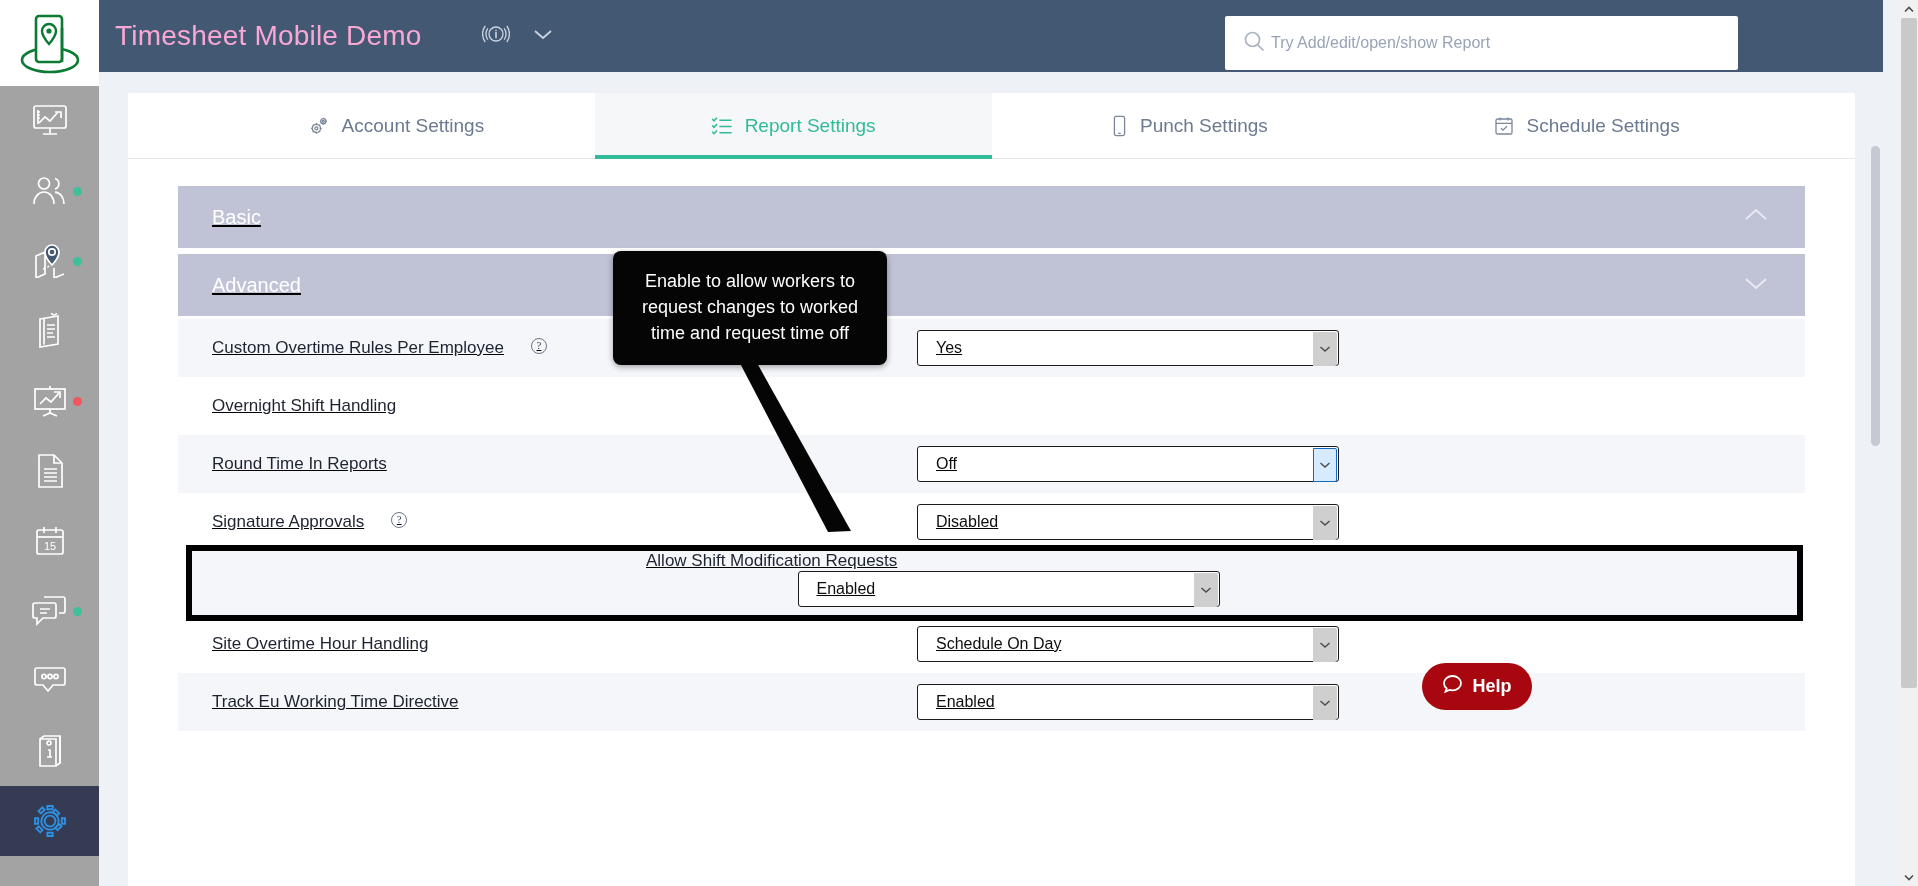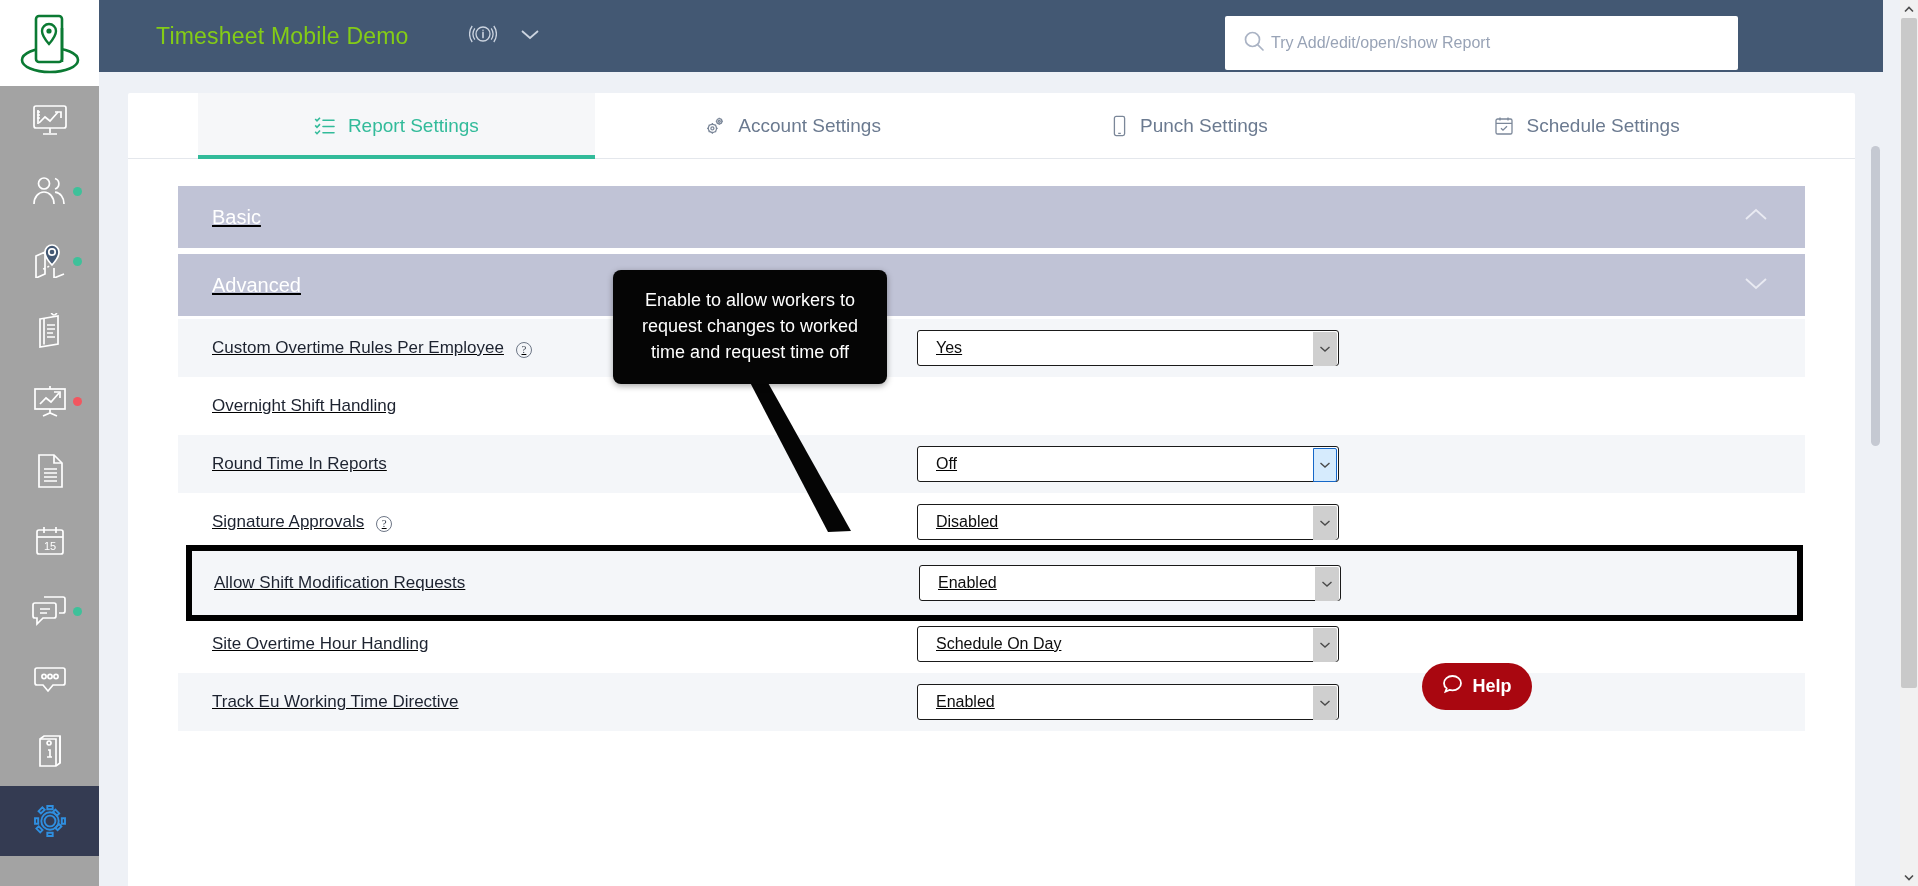--- a/index.html
+++ b/index.html
@@ -39,22 +39,22 @@
 
   
   #topbar {
     position: absolute; left: 99px; top: 0;
     width: 1784px; height: 72px;
     background: #435873;
     display: flex; align-items: center;
     z-index: 25;
   }
   #app-title {
-    color: #84cc16; font-size: 23px; font-weight: 500;
-    margin-left: 57px; letter-spacing: .2px;
+    color: #f9a8d4; font-size: 28px; font-weight: 500;
+    margin-left: 16px; letter-spacing: .2px;
   }
   #announce-icon { margin-left: 60px; cursor: pointer; }
   #topbar-chevron { margin-left: 22px; cursor: pointer; }
   #search-wrap {
     position: absolute; left: 1126px; top: 16px;
     width: 513px; height: 54px;
     background: #ffffff; border-radius: 2px;
     display: flex; align-items: center;
   }
   #search-input {
@@ -127,21 +127,21 @@
 
   .rows { background: #ffffff; }
   .row {
     display: flex; align-items: center;
     height: 58px; background: #ffffff;
     padding-left: 34px; padding-right: 34px;
   }
   .row.alt { background: #f4f6f9; }
   .row-label {
     font-size: 17px; color: #1d2330; width: 685px;
-    display: flex; align-items: flex-end; gap: 12px;
+    display: flex; align-items: flex-start; gap: 27px;
   }
   .help-mark {
     width: 16px; height: 16px; border-radius: 50%;
     border: 1.3px solid #6d7686; color: #3a414f;
     font-size: 11px; line-height: 13px; text-align: center;
     font-family: "Liberation Serif", serif; cursor: pointer;
     display: inline-block;
   }
   .select-wrap { position: relative; width: 422px; padding-left: 20px; }
   .sel {
@@ -162,32 +162,32 @@
   }
   .sel.focused .arrowbox { background: #d6ebfd; border: 1px solid #1567c8; border-radius:0 2px 2px 0; }
   .sel .arrowbox svg { display:block; }
 
   .row.highlighted {
     outline: 6px solid #000000;
     position: relative; z-index: 5;
     margin-left: 14px; margin-right: 8px;
     padding-left: 22px;
     height: 64px;
+    flex-direction: column;
   }
 
   
   #tooltip {
     position: absolute; left: 613px; top: 251px;
     width: 274px; z-index: 40;
     background: #050505; border-radius: 8px;
     color: #ffffff; text-align: center;
     font-size: 18px; line-height: 26px;
     padding: 17px 14px 19px 14px;
     box-shadow: 0 2px 6px rgba(0,0,0,.35);
-    margin-top: 19px;
   }
   #tooltip-tail {
     position: absolute; z-index: 39; left: 613px; top: 251px;
     width: 300px; height: 300px; pointer-events: none;
   }
 
   
   #help-btn {
     position: absolute; left: 1422px; top: 663px;
     width: 110px; height: 47px; border-radius: 24px;
@@ -411,46 +411,46 @@
         <path d="M4.2 23 c0 -5.4 3.5 -9 7.8 -9 c4.3 0 7.8 3.6 7.8 9"></path>
         <path d="M9 18.5 l2 2 l4 -3.6"></path>
       </svg>
     </span>
   </div>
 
   <main id="content">
     <section id="card">
 
       <div id="tabs">
-        <div class="tab active">
-          <span>
-            <svg width="21" height="19" viewBox="0 0 21 19" fill="none" stroke="#32bb9a" stroke-width="1.6">
-              <path d="M9 3.2 h11 M9 9.5 h11 M9 15.8 h11" stroke-linecap="round"></path>
-              <path d="M1.2 2 l1.8 1.9 l3 -3.2"></path>
-              <path d="M1.2 8.4 l1.8 1.9 l3 -3.2"></path>
-              <path d="M1.2 14.8 l1.8 1.9 l3 -3.2"></path>
-            </svg>
-          </span>
-          <span>Report Settings</span>
-        </div>
-
         <div class="tab">
           <span>
             <svg width="20" height="20" viewBox="0 0 20 20" fill="none" stroke="#7b8799" stroke-width="1.3">
               <circle cx="7.4" cy="12.4" r="4.1"></circle>
                 <circle cx="7.4" cy="12.4" r="1.5"></circle>
               <path d="M7.4 7.1 v1.2 M7.4 16.5 v1.2 M2.1 12.4 h1.2 M11.5 12.4 h1.2 M3.7 8.7 l.9 .9 M10.2 15.2 l.9 .9 M11.1 8.7 l-.9 .9 M4.6 15.2 l-.9 .9"></path>
               <circle cx="14.3" cy="5.3" r="2.6"></circle>
                 <circle cx="14.3" cy="5.3" r="1"></circle>
               <path d="M14.3 1.8 v.8 M14.3 8 v.8 M10.8 5.3 h.8 M17 5.3 h.8"></path>
             </svg>
           </span>
           <span>Account Settings</span>
         </div>
 
+        <div class="tab active">
+          <span>
+            <svg width="21" height="19" viewBox="0 0 21 19" fill="none" stroke="#32bb9a" stroke-width="1.6">
+              <path d="M9 3.2 h11 M9 9.5 h11 M9 15.8 h11" stroke-linecap="round"></path>
+              <path d="M1.2 2 l1.8 1.9 l3 -3.2"></path>
+              <path d="M1.2 8.4 l1.8 1.9 l3 -3.2"></path>
+              <path d="M1.2 14.8 l1.8 1.9 l3 -3.2"></path>
+            </svg>
+          </span>
+          <span>Report Settings</span>
+        </div>
+
         <div class="tab">
           <span>
             <svg width="15" height="22" viewBox="0 0 15 22" fill="none" stroke="#7b8799" stroke-width="1.3">
               <rect x="2.4" y="1.4" width="10.2" height="19.2" rx="1.8"></rect>
               <path d="M6.2 18.4 h2.6"></path>
             </svg>
           </span>
           <span>Punch Settings</span>
         </div>
 

